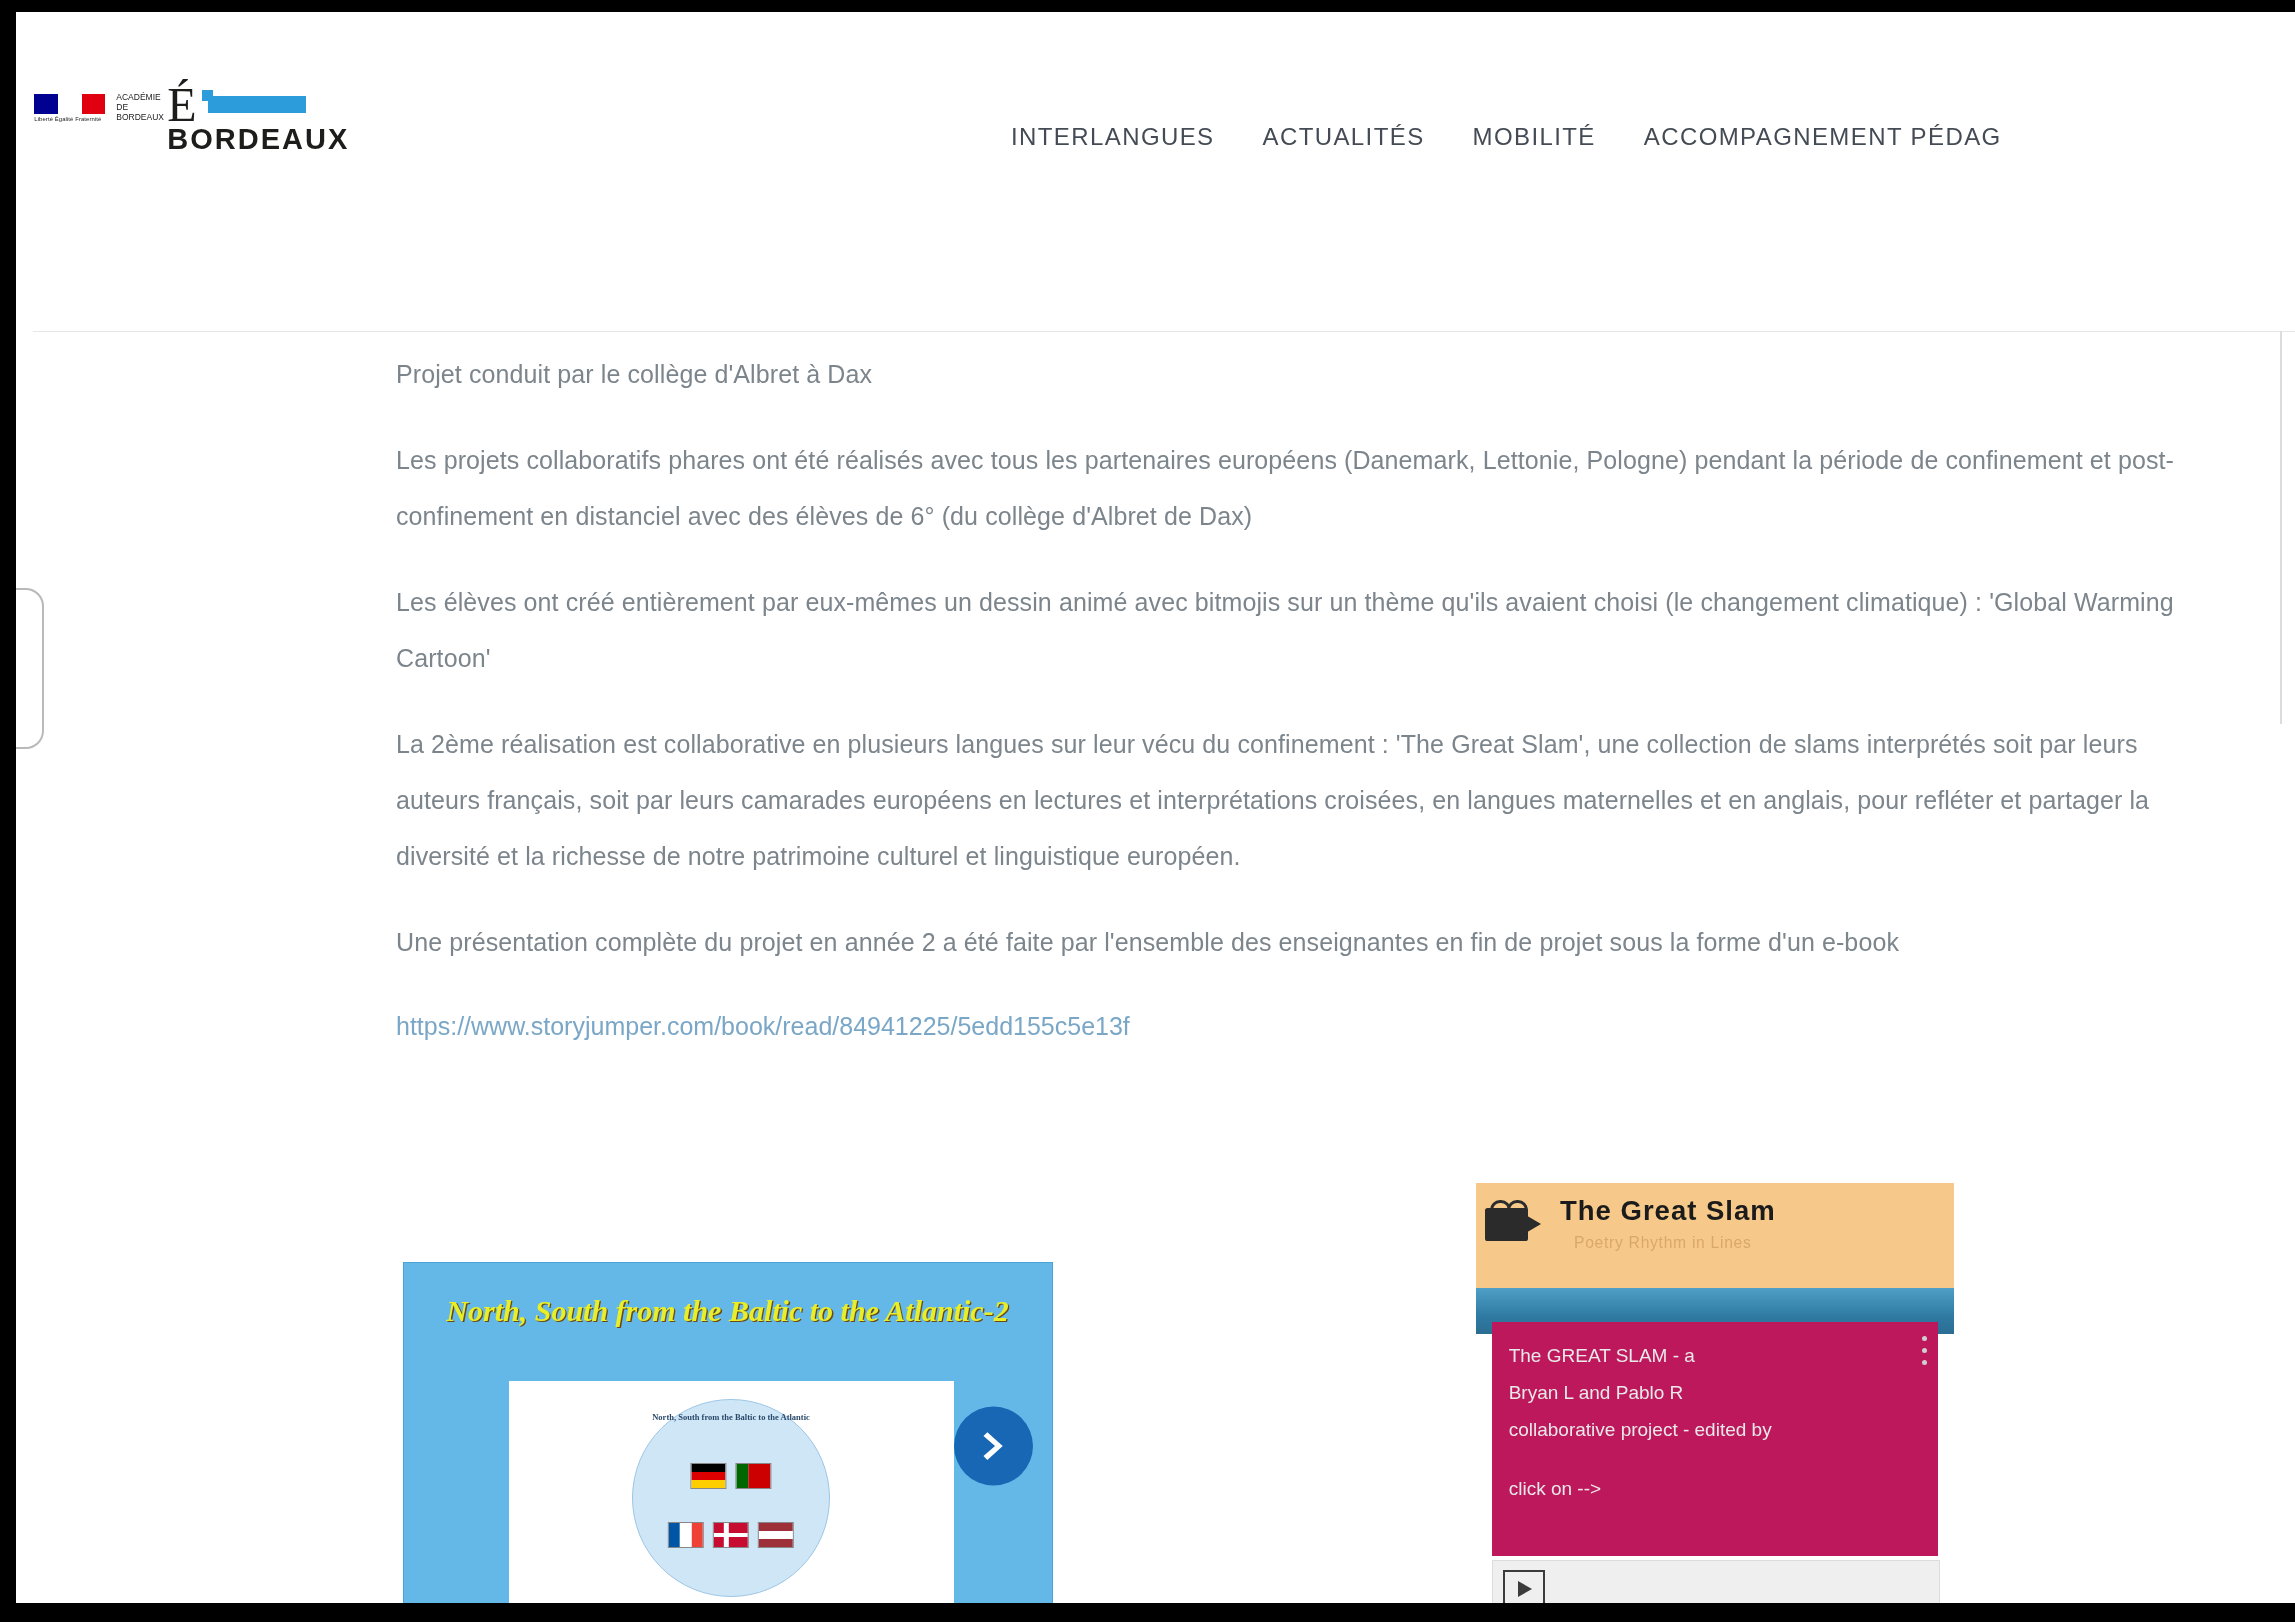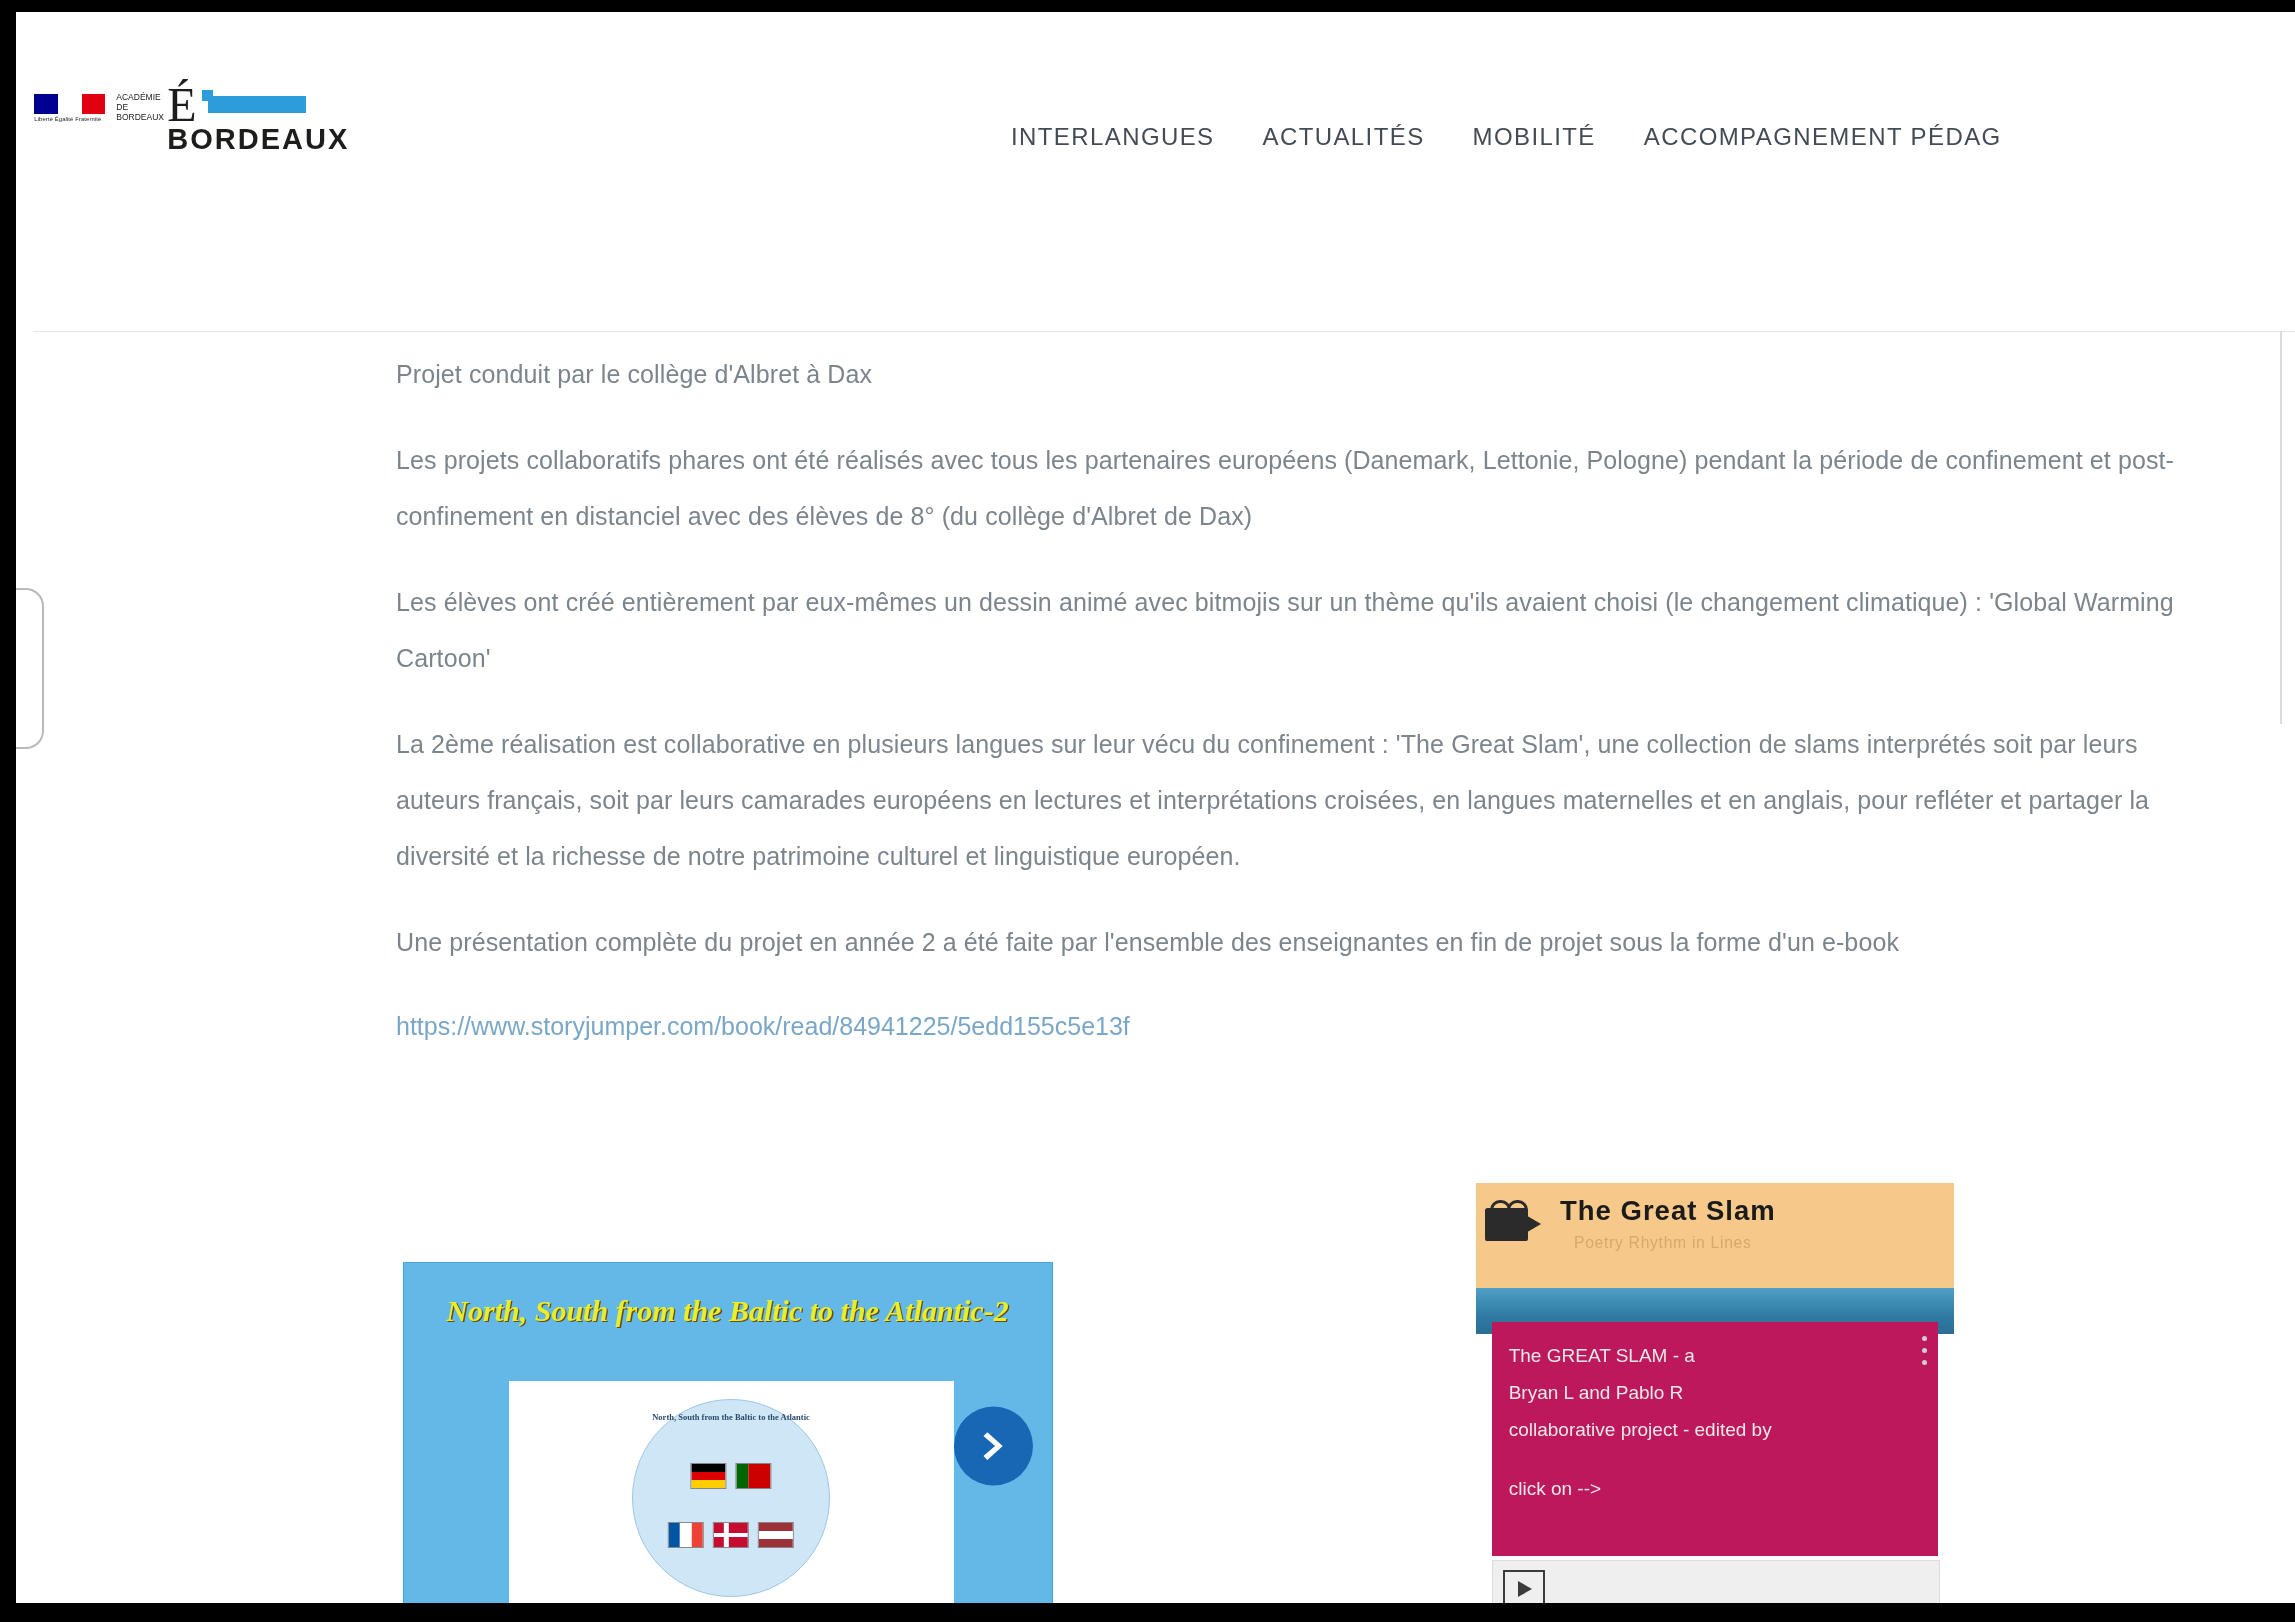--- a/index.html
+++ b/index.html
@@ -475,21 +475,21 @@
       </nav>
     </div>
 
     <div class="header-rule"></div>
     <div class="left-white-strip"></div>
     <div class="right-line"></div>
     <div class="left-widget"></div>
 
     <div class="article">
       <p class="para">Projet conduit par le collège d'Albret à Dax</p>
-      <p class="para">Les projets collaboratifs phares ont été réalisés avec tous les partenaires européens (Danemark, Lettonie, Pologne) pendant la période de  confinement et post-confinement en distanciel avec des élèves de 8° (du collège d'Albret de Dax)</p>
+      <p class="para">Les projets collaboratifs phares ont été réalisés avec tous les partenaires européens (Danemark, Lettonie, Pologne) pendant la période de  confinement et post-confinement en distanciel avec des élèves de 6° (du collège d'Albret de Dax)</p>
       <p class="para">Les élèves ont créé entièrement par eux-mêmes un dessin animé avec bitmojis sur un thème qu'ils avaient choisi (le changement climatique) : 'Global Warming Cartoon'</p>
       <p class="para">La 2ème réalisation est collaborative en plusieurs langues sur leur vécu du confinement : 'The Great Slam', une collection de slams interprétés soit par leurs auteurs français, soit par leurs camarades européens en lectures et interprétations croisées, en langues maternelles et en anglais, pour refléter et partager la diversité et la richesse de notre patrimoine culturel et linguistique européen.</p>
       <p class="para tight">Une présentation complète du projet en année 2 a été faite par l'ensemble des enseignantes en fin de projet sous la forme d'un e-book</p>
       <a class="link" href="#">https://www.storyjumper.com/book/read/84941225/5edd155c5e13f</a>
     </div>
 
     <div class="media-row">
 
       <div class="flipbook">
         <div class="fb-title">North, South from the Baltic to the Atlantic-2</div>

